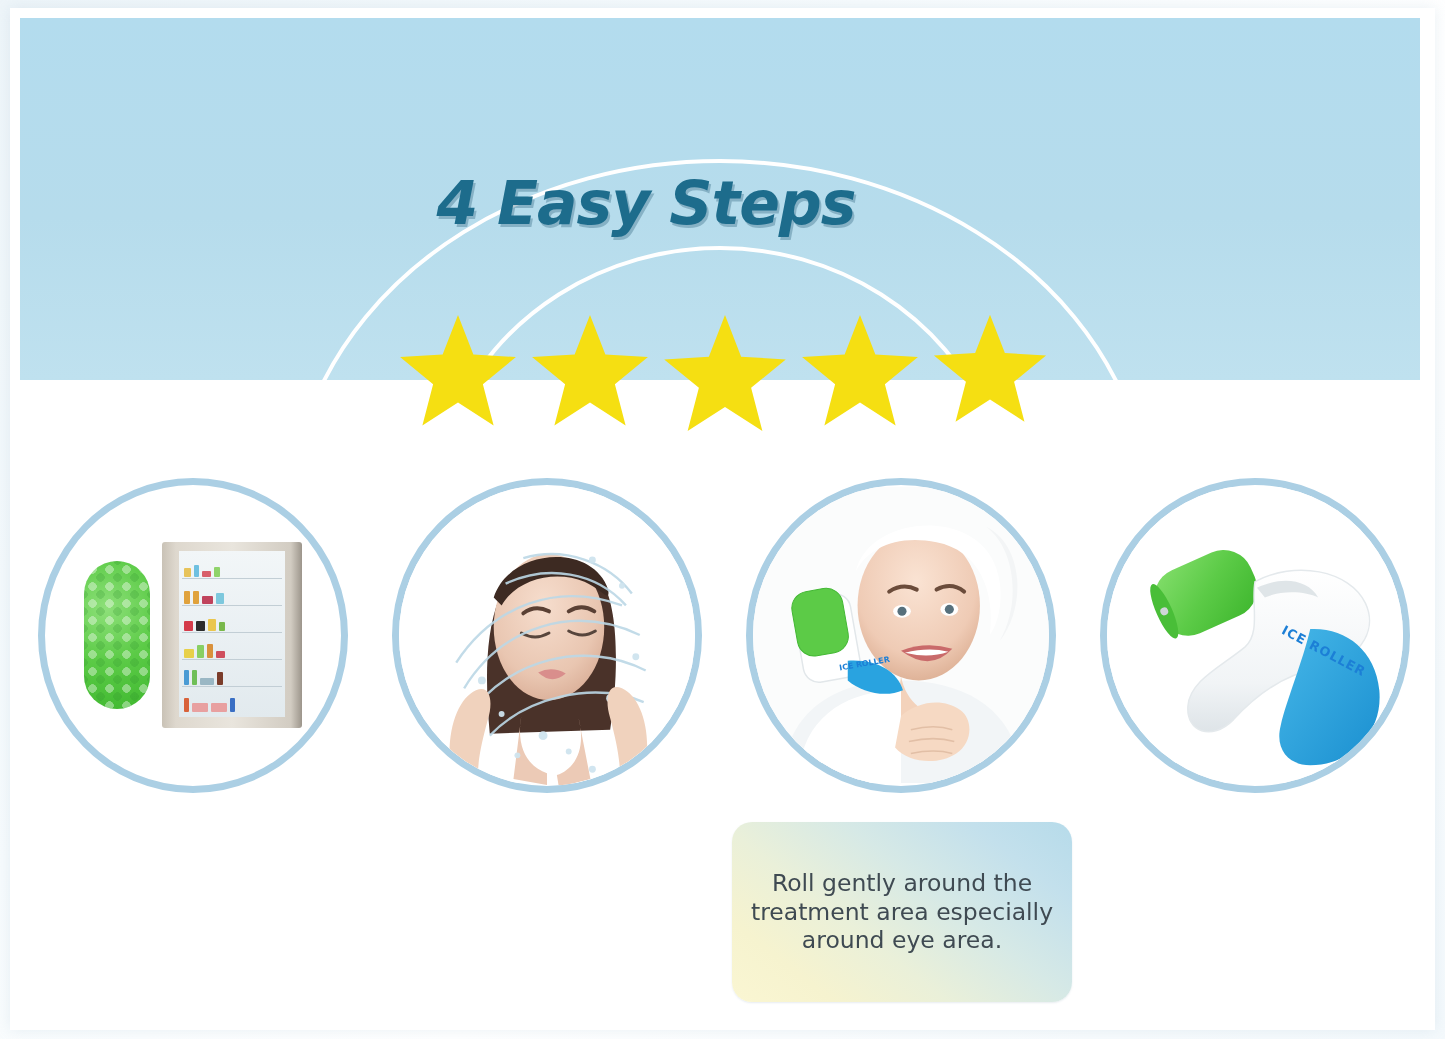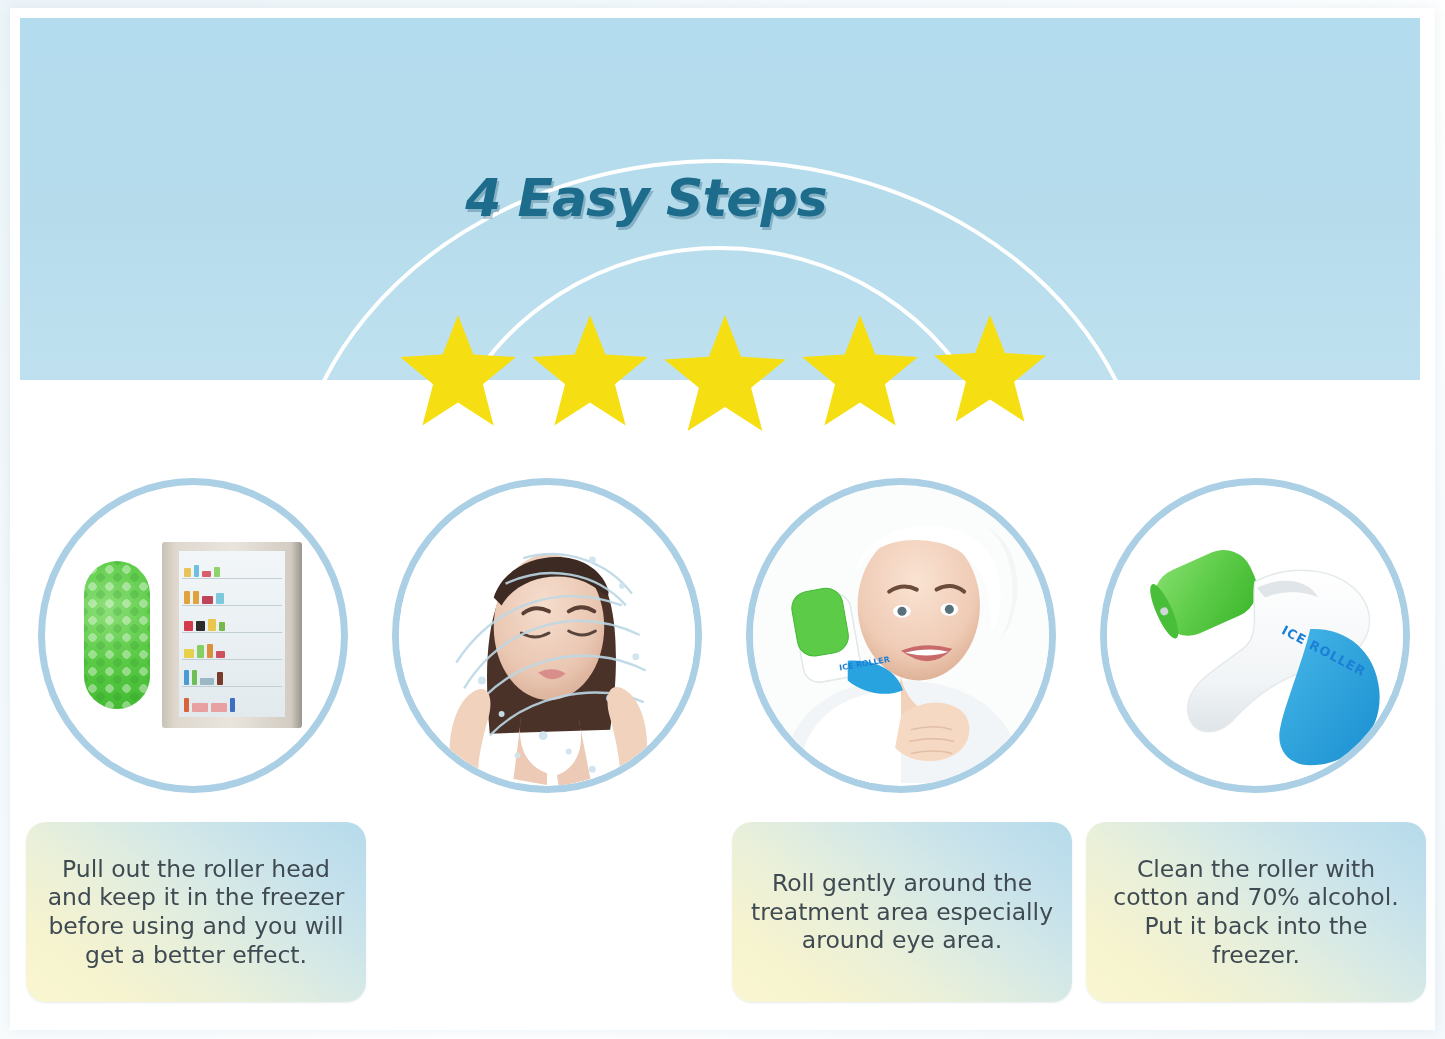--- a/index.html
+++ b/index.html
@@ -39,21 +39,21 @@
   }
   #header-arcs { position: absolute; inset: 0; }
 
   
   #title {
     position: absolute;
     left: 0; top: 168px;
     width: 1292px;
     text-align: center;
     font-family: "DejaVu Sans", sans-serif;
-    font-size: 52px;
+    font-size: 60px;
     font-weight: bold;
     font-style: italic;
     letter-spacing: -1px;
     color: #1d6c8c;
     text-shadow: 2px 3px 0 rgba(22,80,105,.30);
     z-index: 5;
   }
 
   
   #stars {
@@ -223,23 +223,20 @@
                 <div class="shelf" style="border-bottom:none;">
                   <span class="item" style="width:5px;height:14px;background:#d8623a;"></span>
                   <span class="item" style="width:16px;height:9px;background:#e8a0a0;"></span>
                   <span class="item" style="width:16px;height:9px;background:#e8a0a0;"></span>
                   <span class="item" style="width:5px;height:14px;background:#3a6fc4;"></span>
                 </div>
               </div>
             </div>
           </div>
         </div>
-      </div>
-      <div class="caption">
-        <p>Pull out the roller head and keep it in the freezer before using and you will get a better effect.</p>
       </div>
     </div>
 
     <div class="step">
       <div class="circle-wrap">
         <div class="photo-circle">
           <svg viewBox="0 0 300 300" width="298" height="300">
             <defs>
               <radialGradient id="skin2" cx="45%" cy="35%" r="70%">
                 <stop offset="0%" stop-color="#f6ddcd"></stop>
@@ -361,19 +358,16 @@
             <path d="M150 96 C190 74 246 84 262 118 C276 148 252 178 214 184
                      C178 190 150 212 128 236 C106 258 80 248 82 222
                      C84 196 116 182 140 162 C156 148 146 118 150 96 Z" fill="url(#wht4)" stroke="#e4e9ec" stroke-width="1.5"></path>
             <path d="M152 102 C178 90 204 94 214 112 C202 106 178 104 160 112 Z" fill="#dfe5e8"></path>
             <path d="M206 144 C240 142 272 164 276 206 C280 250 246 282 206 282
                      C184 282 170 266 176 242 C182 216 198 178 206 144 Z" fill="url(#blu4)"></path>
             <text x="176" y="148" transform="rotate(28 176 148)" font-family="DejaVu Sans, sans-serif" font-size="13" font-weight="bold" letter-spacing="1" fill="#1c7fd6">ICE ROLLER</text>
           </svg>
         </div>
       </div>
-      <div class="caption">
-        <p>Clean the roller with cotton and 70% alcohol. Put it back into the freezer.</p>
-      </div>
     </div>
 
   </div>
 </div>
 
 </body></html>

